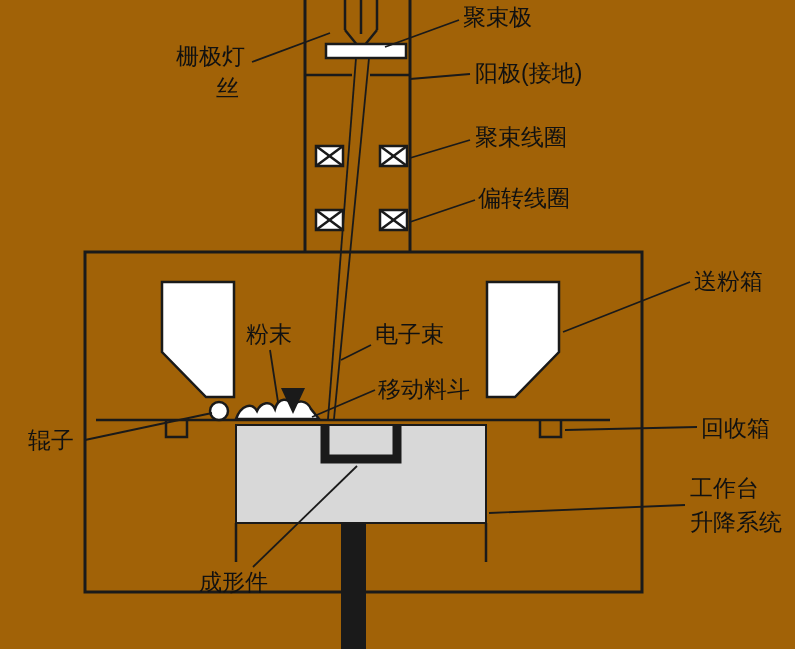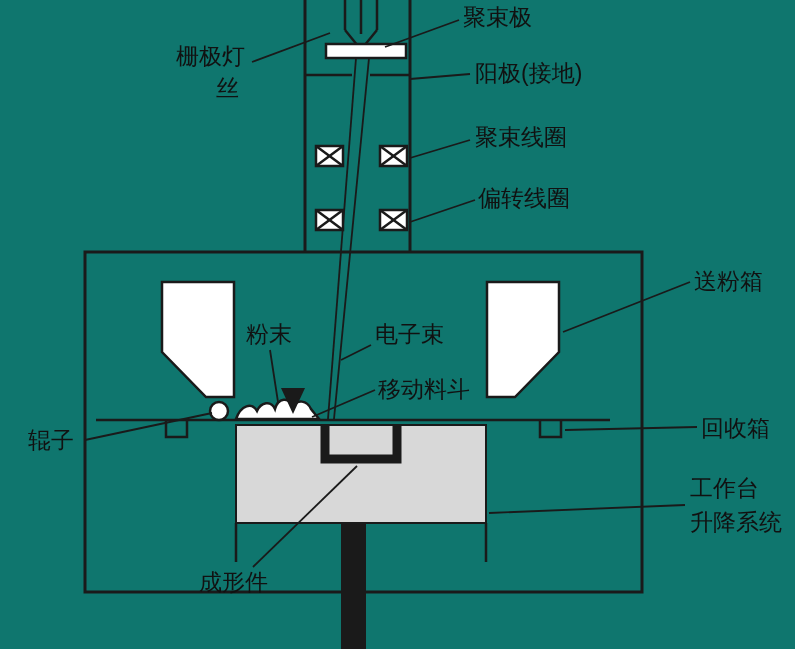--- a/index.html
+++ b/index.html
@@ -4,21 +4,21 @@
 <style>
   html, body {
     margin: 0;
     padding: 0;
     background: #ffffff;
   }
   .stage {
     position: relative;
     width: 795px;
     height: 649px;
-    background: #0f766e;
+    background: #a16207;
     font-family: "Liberation Sans", sans-serif;
   }
   svg { display: block; }
   .lbl {
     font-family: "Liberation Sans", "DejaVu Sans", sans-serif;
     font-size: 23px;
     fill: #111111;
   }
   .ln    { stroke: #1a1a1a; stroke-width: 2.5; fill: none; }
   .lnthk { stroke: #1a1a1a; stroke-width: 3;   fill: none; }

